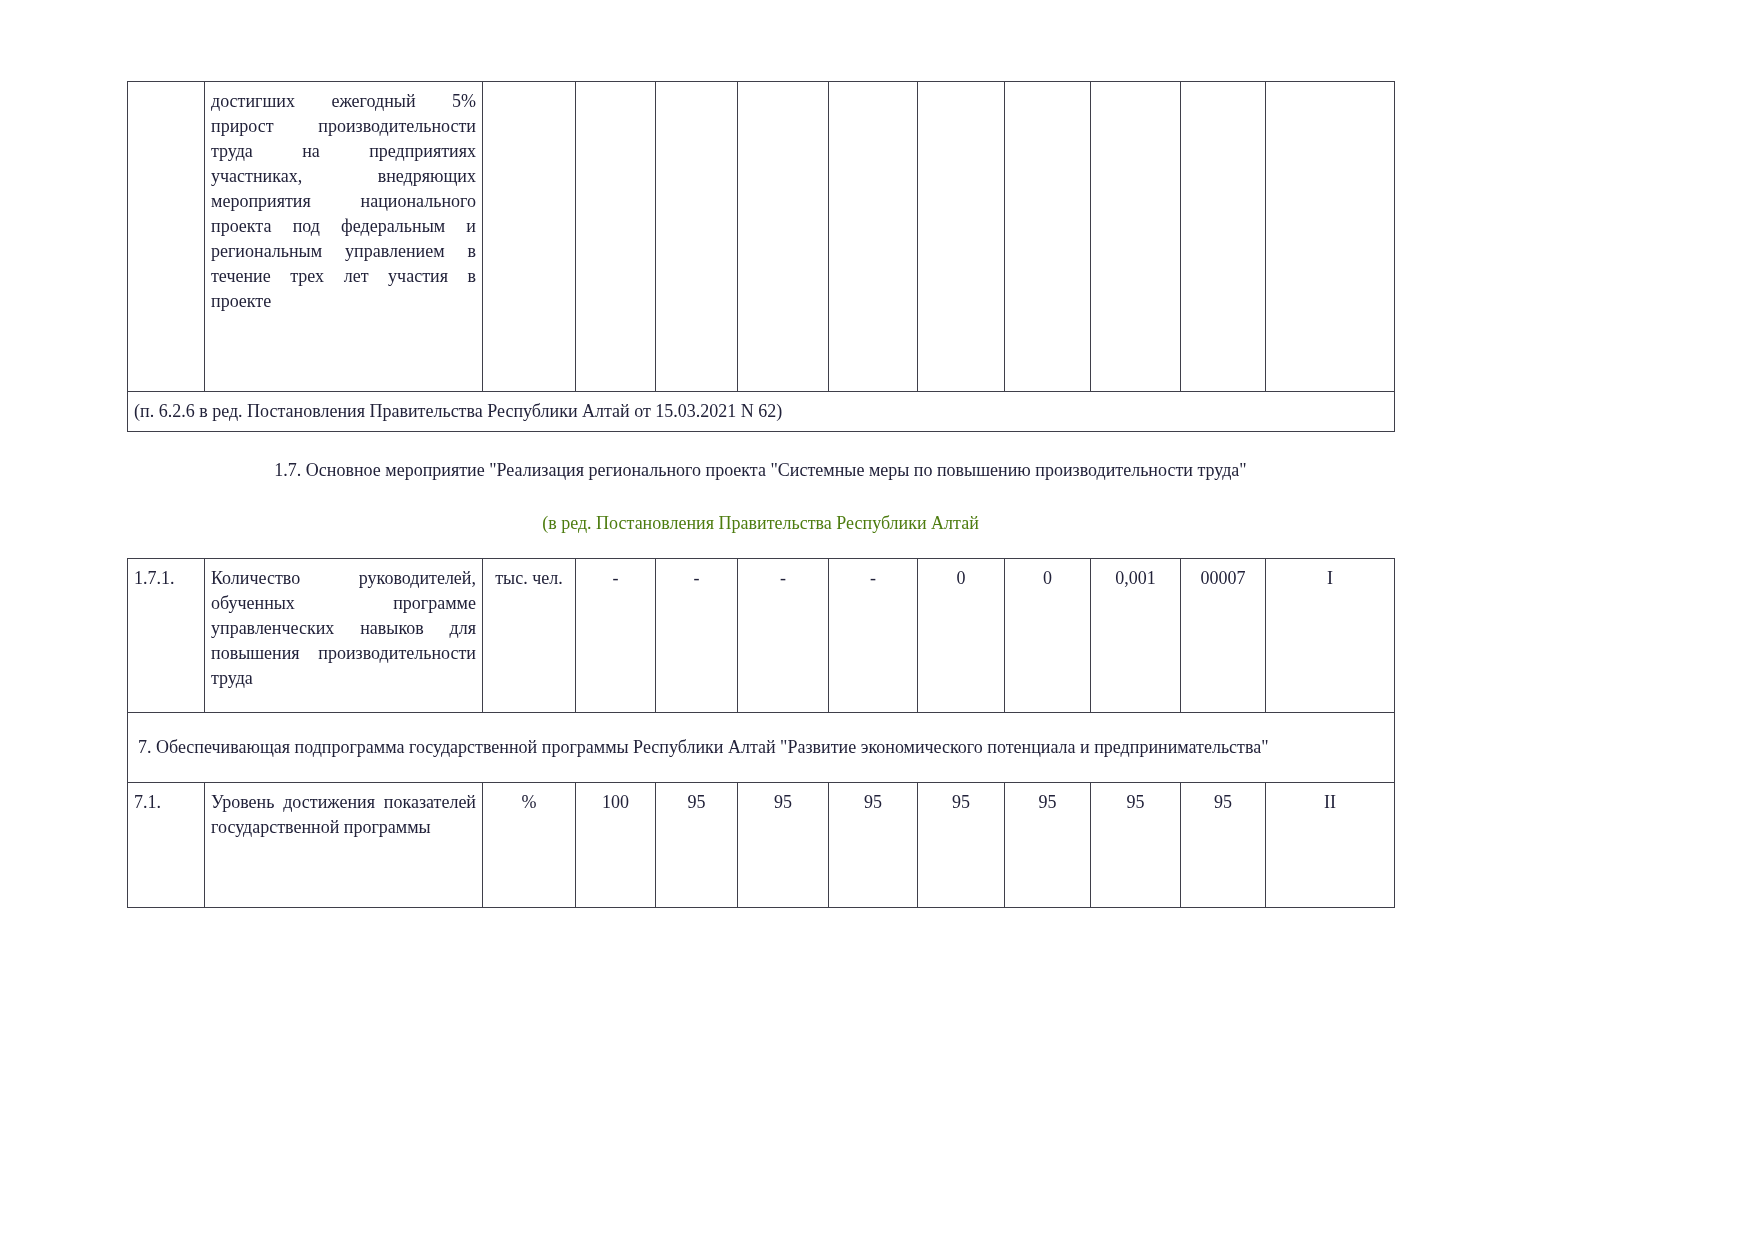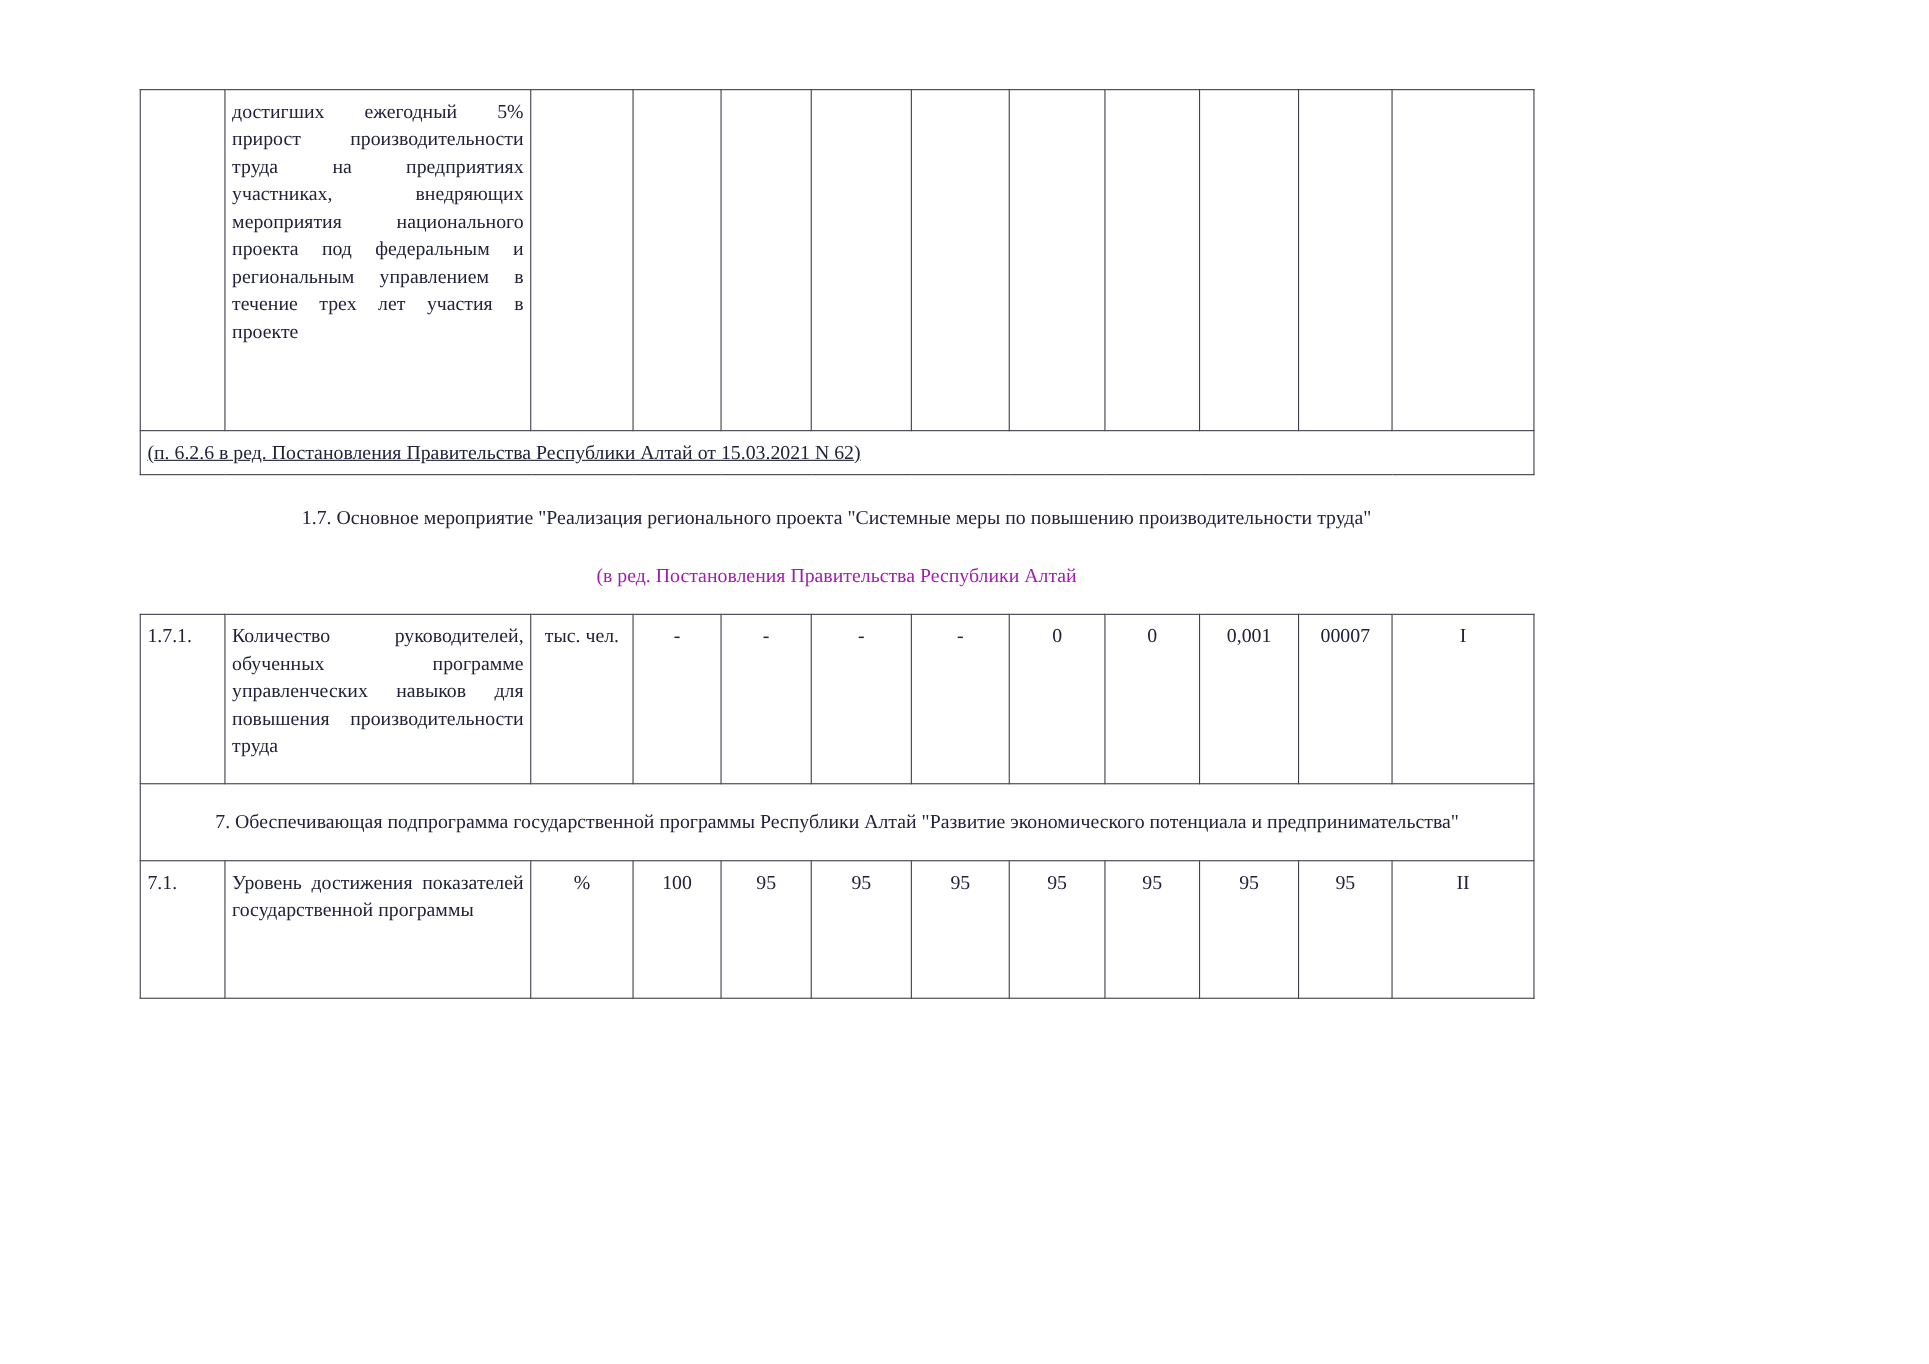--- a/index.html
+++ b/index.html
@@ -32,21 +32,20 @@
   td.num-cell { text-align: left; padding-left: 6px; }
   td.unit-cell { text-align: center; }
   td.value-cell { text-align: center; }
   td.mark-cell { text-align: center; }
   tr.tall-row td { height: 310px; }
   tr.footnote-row td {
     height: 40px;
     vertical-align: middle;
     padding: 2px 6px;
     text-align: left;
-    text-decoration: underline;
   }
   .note-box {
     margin-top: 7px;
     margin-left: 6px;
     width: 1252px;
     min-height: 100px;
     background: #f1f0f8;
     border-left: 6px solid #b7b6ca;
     padding: 11px 18px 13px 12px;
     color: #40409a;
@@ -59,27 +58,27 @@
     cursor: pointer;
   }
   .heading {
     margin-top: 26px;
     text-align: center;
     color: #22223a;
   }
   .edition {
     margin-top: 28px;
     text-align: center;
-    color: #a21caf;
+    color: #4d7c0f;
   }
   table.main-table { margin-top: 22px; }
   tr.data-row-1 td { height: 154px; }
   tr.section-row td {
     height: 70px;
-    text-align: center;
+    text-align: left;
     vertical-align: middle;
     padding: 6px 10px;
   }
   tr.data-row-2 td { height: 125px; }
 </style>
 </head>
 <body>
 
 <div class="page">
 

